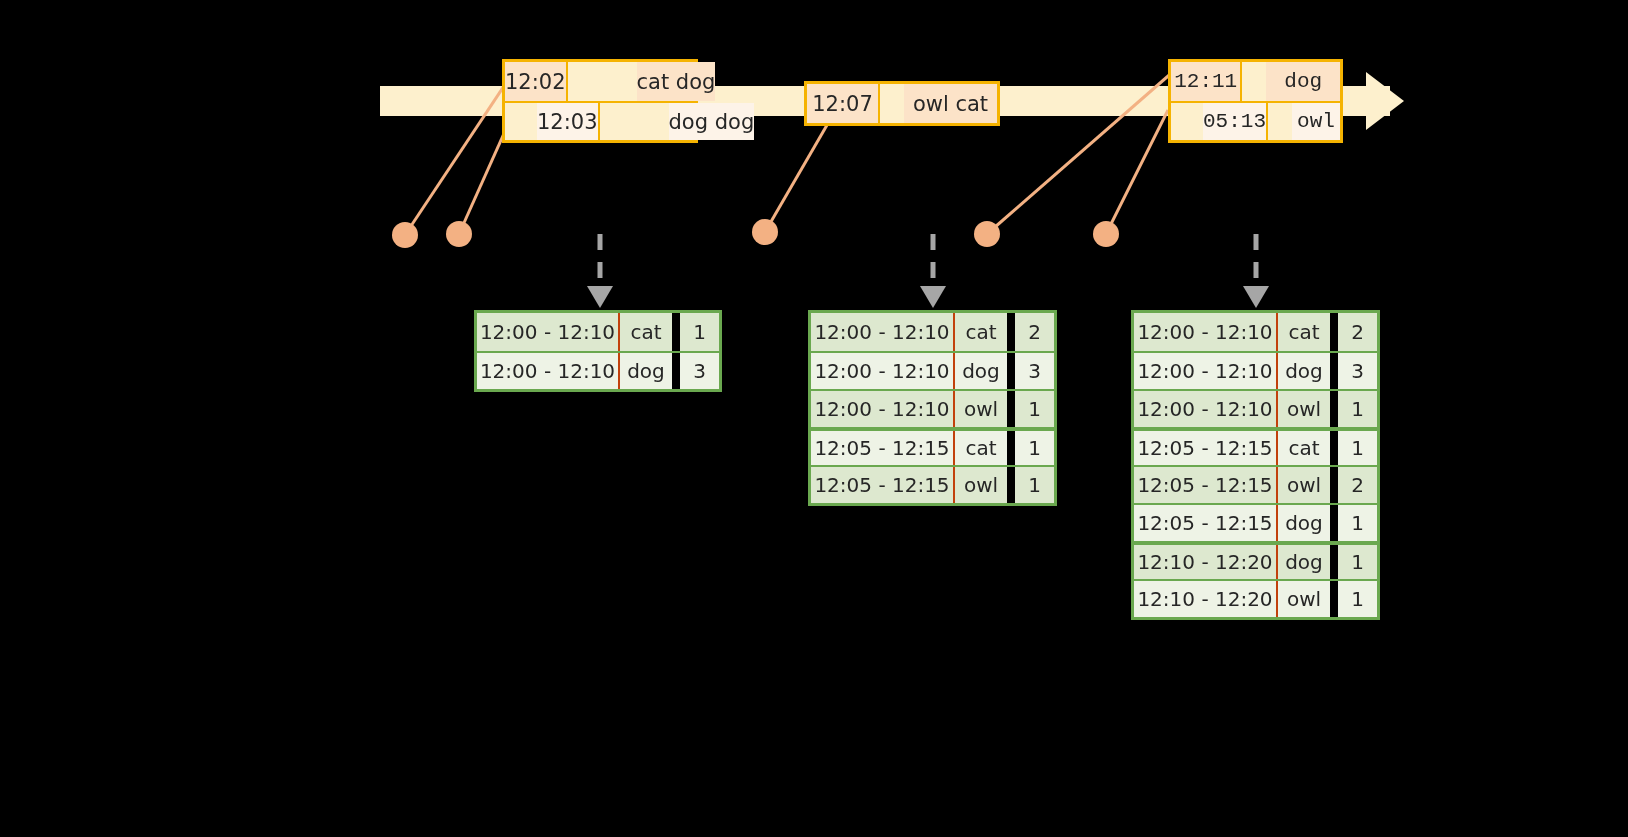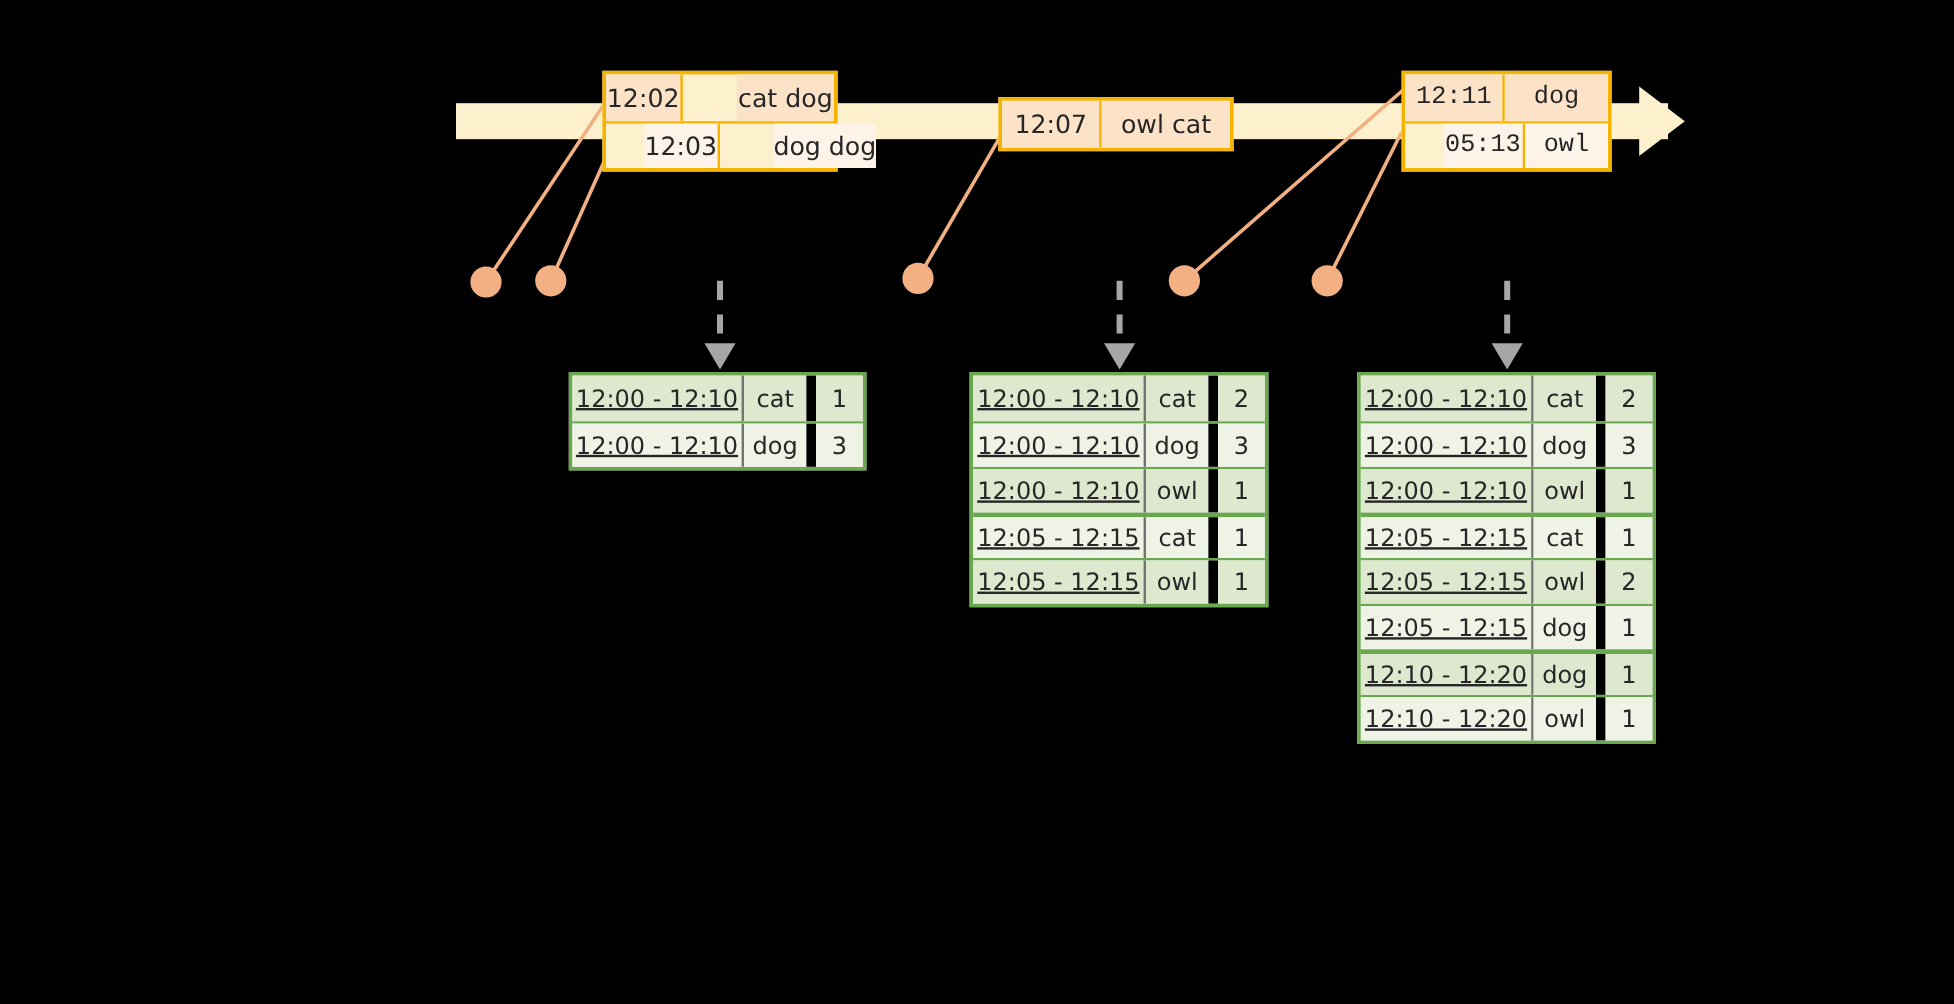--- a/index.html
+++ b/index.html
@@ -42,38 +42,39 @@
   .evt {
     position: absolute;
     border: 3px solid #f5b301;
     box-sizing: border-box;
     background: #fdf0cd;
   }
   .evt-row {
     display: flex;
     height: 39px;
     box-sizing: border-box;
+    gap: 24px;
   }
   .evt-row + .evt-row { border-top: 2px solid #f5b301; padding-left: 32px; }
   .evt-cell {
     display: flex;
     align-items: center;
     justify-content: center;
     box-sizing: border-box;
     font-size: 21px;
     color: #262626;
     white-space: nowrap;
   }
   .evt-cell.time { width: 86px; border-right: 2px solid #f5b301; }
   .evt-row.shade .evt-cell { background: #fce3c8; }
   .evt-row.light .evt-cell { background: #fdf3e8; }
 
   #evt-1 { left: 502px; top: 59px; width: 196px; }
   #evt-1 .evt-cell.val { width: 110px; margin-left: 45px; }
-  #evt-2 { left: 832px; top: 81px; width: 196px; }
+  #evt-2 { left: 804px; top: 81px; width: 196px; }
   #evt-2 .evt-cell.val { width: 110px; }
   #evt-3 { left: 1168px; top: 59px; width: 175px; font-family: Liberation Mono, monospace; }
   #evt-3 .evt-cell.val { width: 89px; }
 
   
   .connector { position: absolute; left: 0; top: 0; width: 1628px; height: 837px; pointer-events: none; }
 
   
   .gtable {
     position: absolute;
@@ -90,21 +91,21 @@
   .grow.grp { border-top-width: 4px; }
   .gcell {
     display: flex;
     align-items: center;
     justify-content: center;
     box-sizing: border-box;
     font-size: 20px;
     color: #262626;
     white-space: nowrap;
   }
-  .gcell.win { border-right: 2px solid #737373; text-decoration: underline; }
+  .gcell.win { border-right: 2px solid #c2410c; }
   .gcell.key { border-right: 8px solid #000000; }
   .grow.shade .gcell { background: #dde8cf; }
   .grow.light .gcell { background: #eef3e6; }
 
   #gt-1 { left: 474px; top: 310px; width: 248px; }
   #gt-1 .gcell.win { width: 143px; }
   #gt-1 .gcell.key { width: 60px; }
   #gt-1 .gcell.cnt { width: 39px; }
 
   #gt-2 { left: 808px; top: 310px; width: 249px; }

